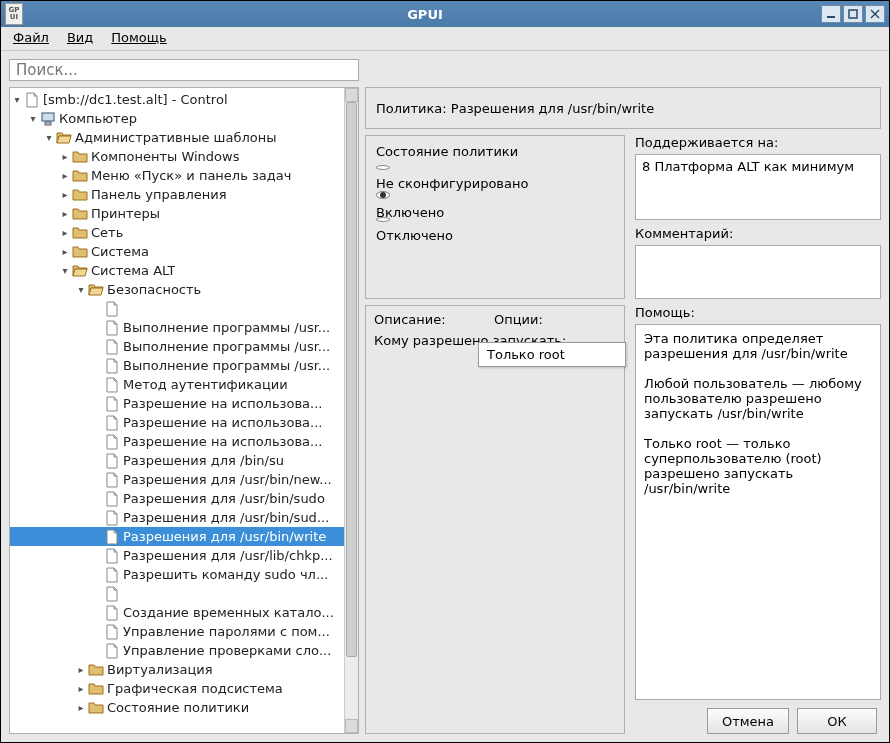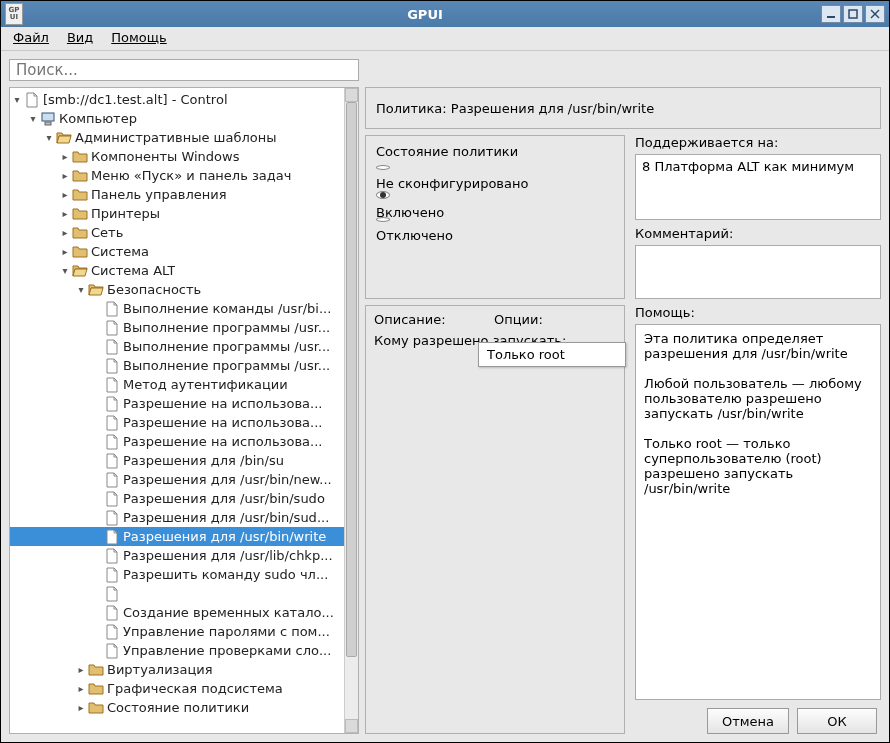--- a/index.html
+++ b/index.html
@@ -291,21 +291,20 @@
                 </div>
                 <div class="row">
                   <span class="indent" style="width: 80px;"></span>
                   <span class="twisty"></span>
                   <span class="icn">
                     <svg viewBox="0 0 16 16">
                       <path d="M3 1h7l3 3v11H3z" fill="#fff" stroke="#888"></path>
                       <path d="M10 1v3h3" fill="none" stroke="#888"></path>
                     </svg>
                   </span>
-                  <span class="lbl">Выполнение команды /usr/bi...</span>
                 </div>
                 <div class="row">
                   <span class="indent" style="width: 80px;"></span>
                   <span class="twisty"></span>
                   <span class="icn">
                     <svg viewBox="0 0 16 16">
                       <path d="M3 1h7l3 3v11H3z" fill="#fff" stroke="#888"></path>
                       <path d="M10 1v3h3" fill="none" stroke="#888"></path>
                     </svg>
                   </span>

